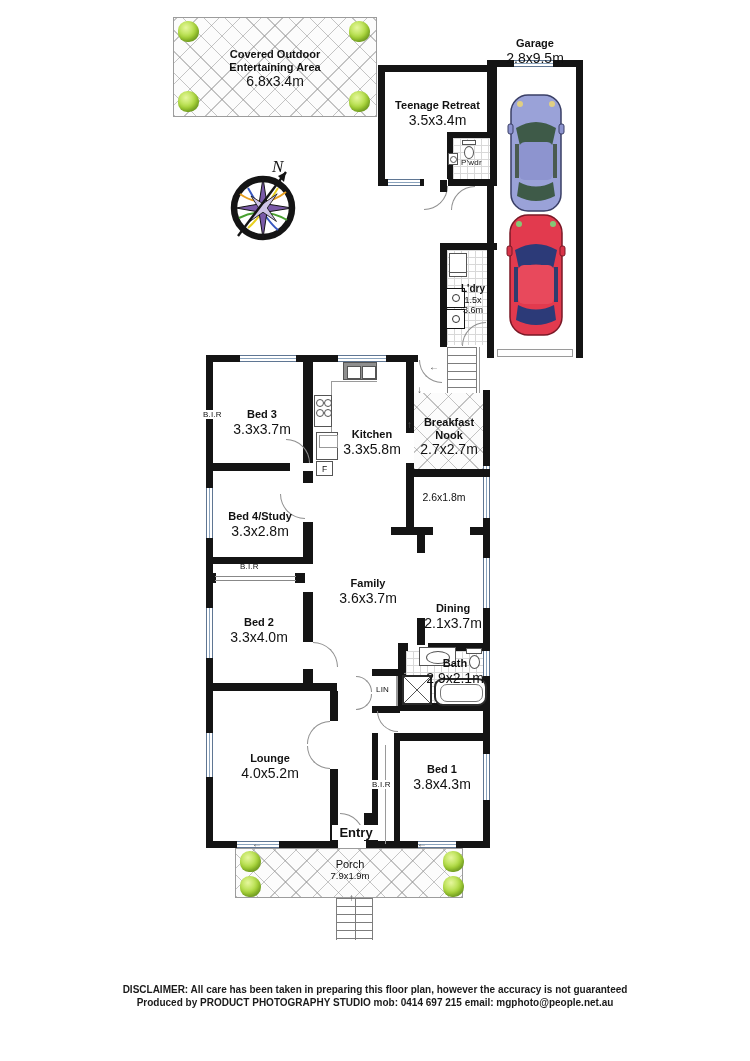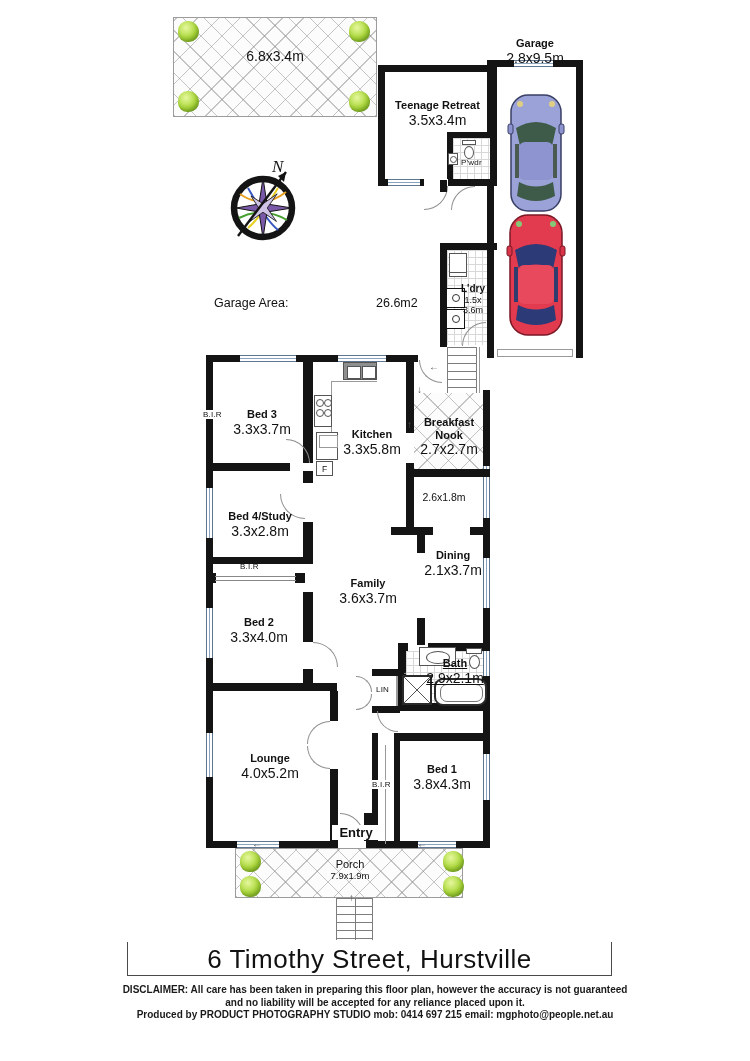--- a/index.html
+++ b/index.html
@@ -48,38 +48,38 @@
 <body>
 
 <div class="canvas">
 
   <div class="lattice" style="left:173px;top:17px;width:204px;height:100px;"></div>
   <div class="bush" style="left:178px;top:21px;"></div>
   <div class="bush" style="left:349px;top:21px;"></div>
   <div class="bush" style="left:178px;top:91px;"></div>
   <div class="bush" style="left:349px;top:91px;"></div>
   <div class="roomlabel" style="left:197px;top:48px;width:156px;">
+    <span class="rname">Covered Outdoor Entertaining Area</span>
     <span class="rdims">6.8x3.4m</span>
   </div>
 
   <svg style="position:absolute;left:226px;top:158px;" width="76" height="88" viewBox="0 0 76 88">
     <circle cx="37" cy="50" r="29" fill="#ffffff" stroke="#141414" stroke-width="6.5"></circle>
     <path d="M14 36 Q37 52 60 34" fill="none" stroke="#e8a020" stroke-width="2"></path>
     <path d="M13 60 Q37 48 61 62" fill="none" stroke="#48a030" stroke-width="2"></path>
     <path d="M22 30 Q40 62 52 72" fill="none" stroke="#3858c0" stroke-width="2"></path>
     <path d="M52 30 Q34 60 22 70" fill="none" stroke="#e8d020" stroke-width="2"></path>
     <polygon points="37,20 41,46 66,50 41,54 37,80 33,54 10,50 33,46" fill="#7a5aa8" stroke="#141414" stroke-width="1"></polygon>
     <polygon points="37,30 40,47 56,50 40,53 37,70 34,53 20,50 34,47" fill="#cfc4e6" stroke="#141414" stroke-width="0.8" transform="rotate(45 37 50)"></polygon>
     <line x1="12" y1="78" x2="60" y2="14" stroke="#141414" stroke-width="2.4"></line>
     <polygon points="60,14 52,18 58,24" fill="#141414"></polygon>
     <text x="46" y="14" font-family="Liberation Serif, serif" font-style="italic" font-size="17" fill="#141414">N</text>
   </svg>
 
   <div style="position:absolute;left:214px;top:295px;width:230px;font-size:12.5px;line-height:17px;">
-    <div><span style="display:inline-block;width:162px;">Garage Area:</span><span>26.6m2</span></div>
   </div>
 
   <div style="position:absolute;left:487px;top:60px;width:96px;height:298px;border:7px solid #141414;box-sizing:border-box;"></div>
   <div class="win-h" style="left:514px;top:60px;width:39px;">
       <i></i>
     </div>
   <div class="roomlabel" style="left:487px;top:37px;width:96px;">
     <span class="rname">Garage</span>
     <span class="rdims">2.8x9.5m</span>
   </div>
@@ -313,25 +313,25 @@
     <span class="rdims">3.3x2.8m</span>
   </div>
   <div class="roomlabel" style="left:211px;top:616px;width:96px;">
     <span class="rname">Bed 2</span>
     <span class="rdims">3.3x4.0m</span>
   </div>
   <div class="roomlabel" style="left:325px;top:577px;width:86px;">
     <span class="rname">Family</span>
     <span class="rdims">3.6x3.7m</span>
   </div>
-  <div class="roomlabel" style="left:414px;top:549px;width:78px;">
+  <div class="roomlabel" style="left:414px;top:602px;width:78px;">
     <span class="rname">Dining</span>
     <span class="rdims">2.1x3.7m</span>
   </div>
-  <div class="roomlabel" style="left:426px;top:657px;width:58px;z-index:3;text-decoration:underline;">
+  <div class="roomlabel" style="left:426px;top:657px;width:58px;z-index:3;">
     <span class="rname">Bath</span>
     <span class="rdims">2.9x2.1m</span>
   </div>
   <div class="roomlabel" style="left:218px;top:752px;width:104px;">
     <span class="rname">Lounge</span>
     <span class="rdims">4.0x5.2m</span>
   </div>
   <div class="roomlabel" style="left:398px;top:763px;width:88px;">
     <span class="rname">Bed 1</span>
     <span class="rdims">3.8x4.3m</span>
@@ -348,20 +348,18 @@
     <span class="rdims" style="font-size:9.5px;">7.9x1.9m</span>
   </div>
   <div class="arrow" style="left:252px;top:839px;z-index:3;">←</div>
   <div class="arrow" style="left:417px;top:839px;z-index:3;">←</div>
 
   <div class="stairs" style="left:336px;top:898px;width:37px;height:42px;">
     <div style="position:absolute;left:50%;top:0;width:1px;height:100%;background:#7d7d7d;"></div>
   </div>
   <div class="arrow" style="left:349px;top:893px;z-index:3;">↑</div>
 
-  <div class="title-box">6 Timothy Street, Hurstville</div>
   <div class="footer">
     <div>DISCLAIMER: All care has been taken in preparing this floor plan, however the accuracy is not guaranteed</div>
-    <div>and no liability will be accepted for any reliance placed upon it.</div>
     <div>Produced by PRODUCT PHOTOGRAPHY STUDIO mob: 0414 697 215 email: mgphoto@people.net.au</div>
   </div>
 
 </div>
 
 </body></html>

